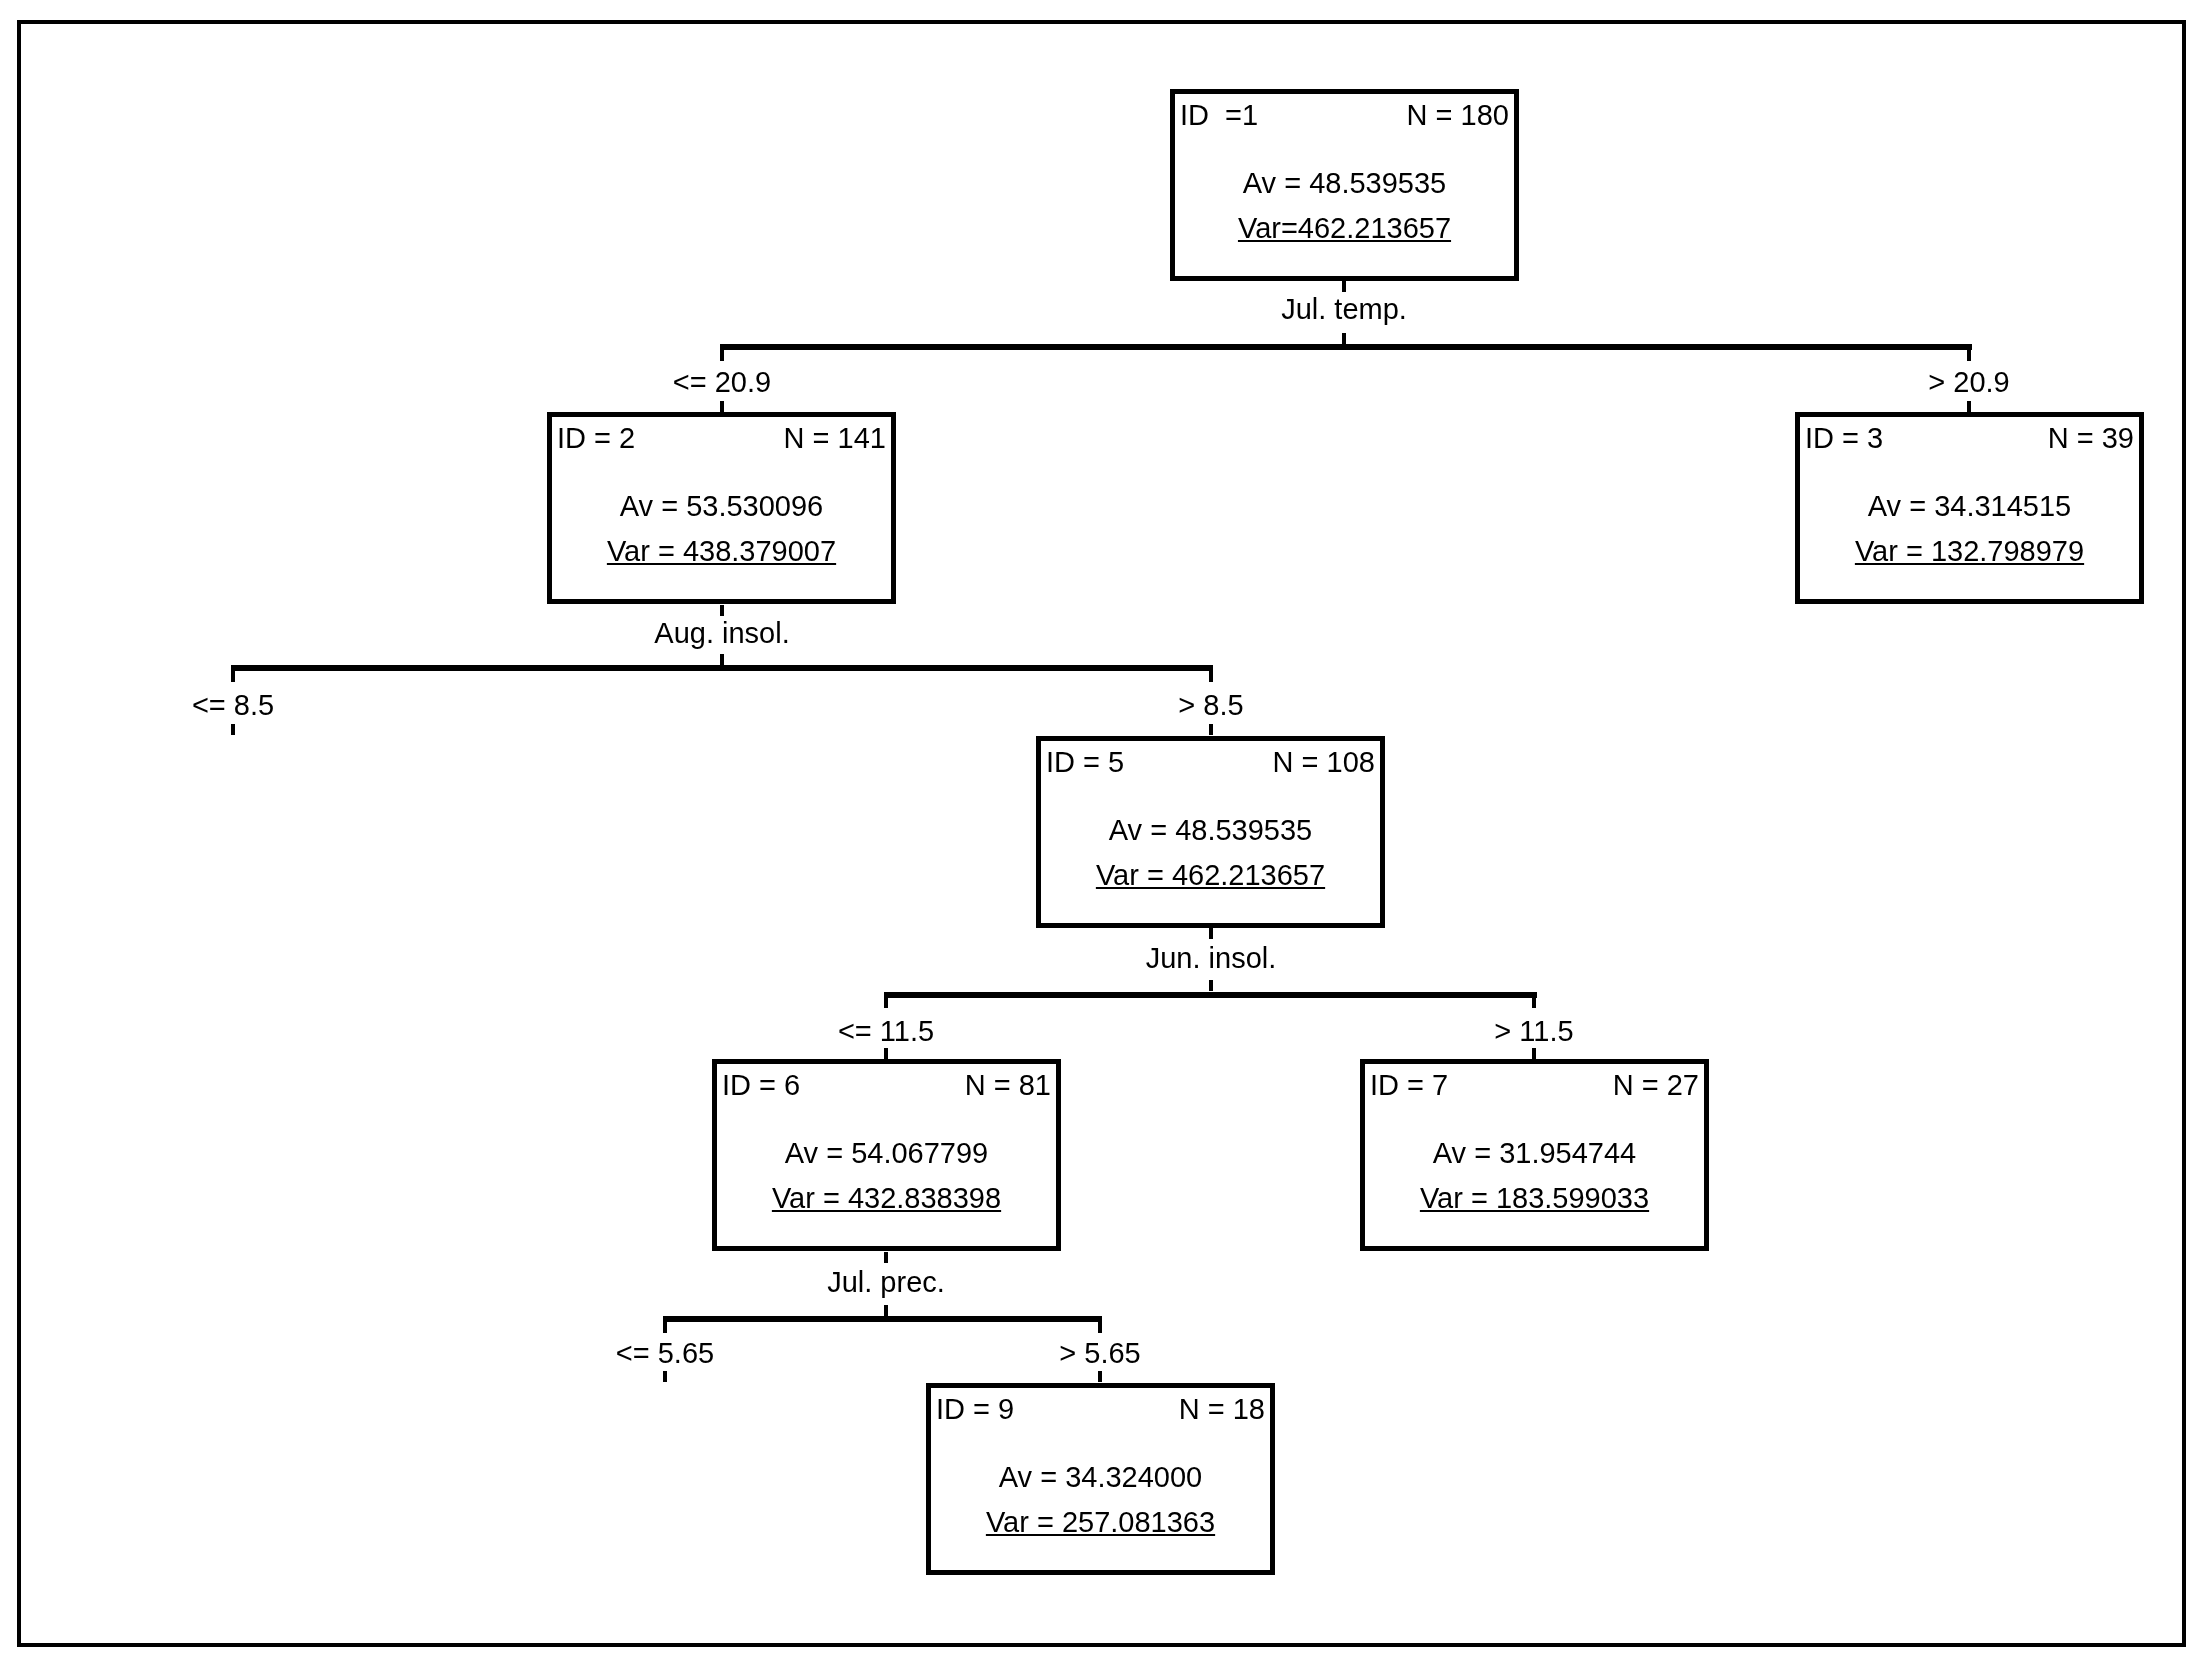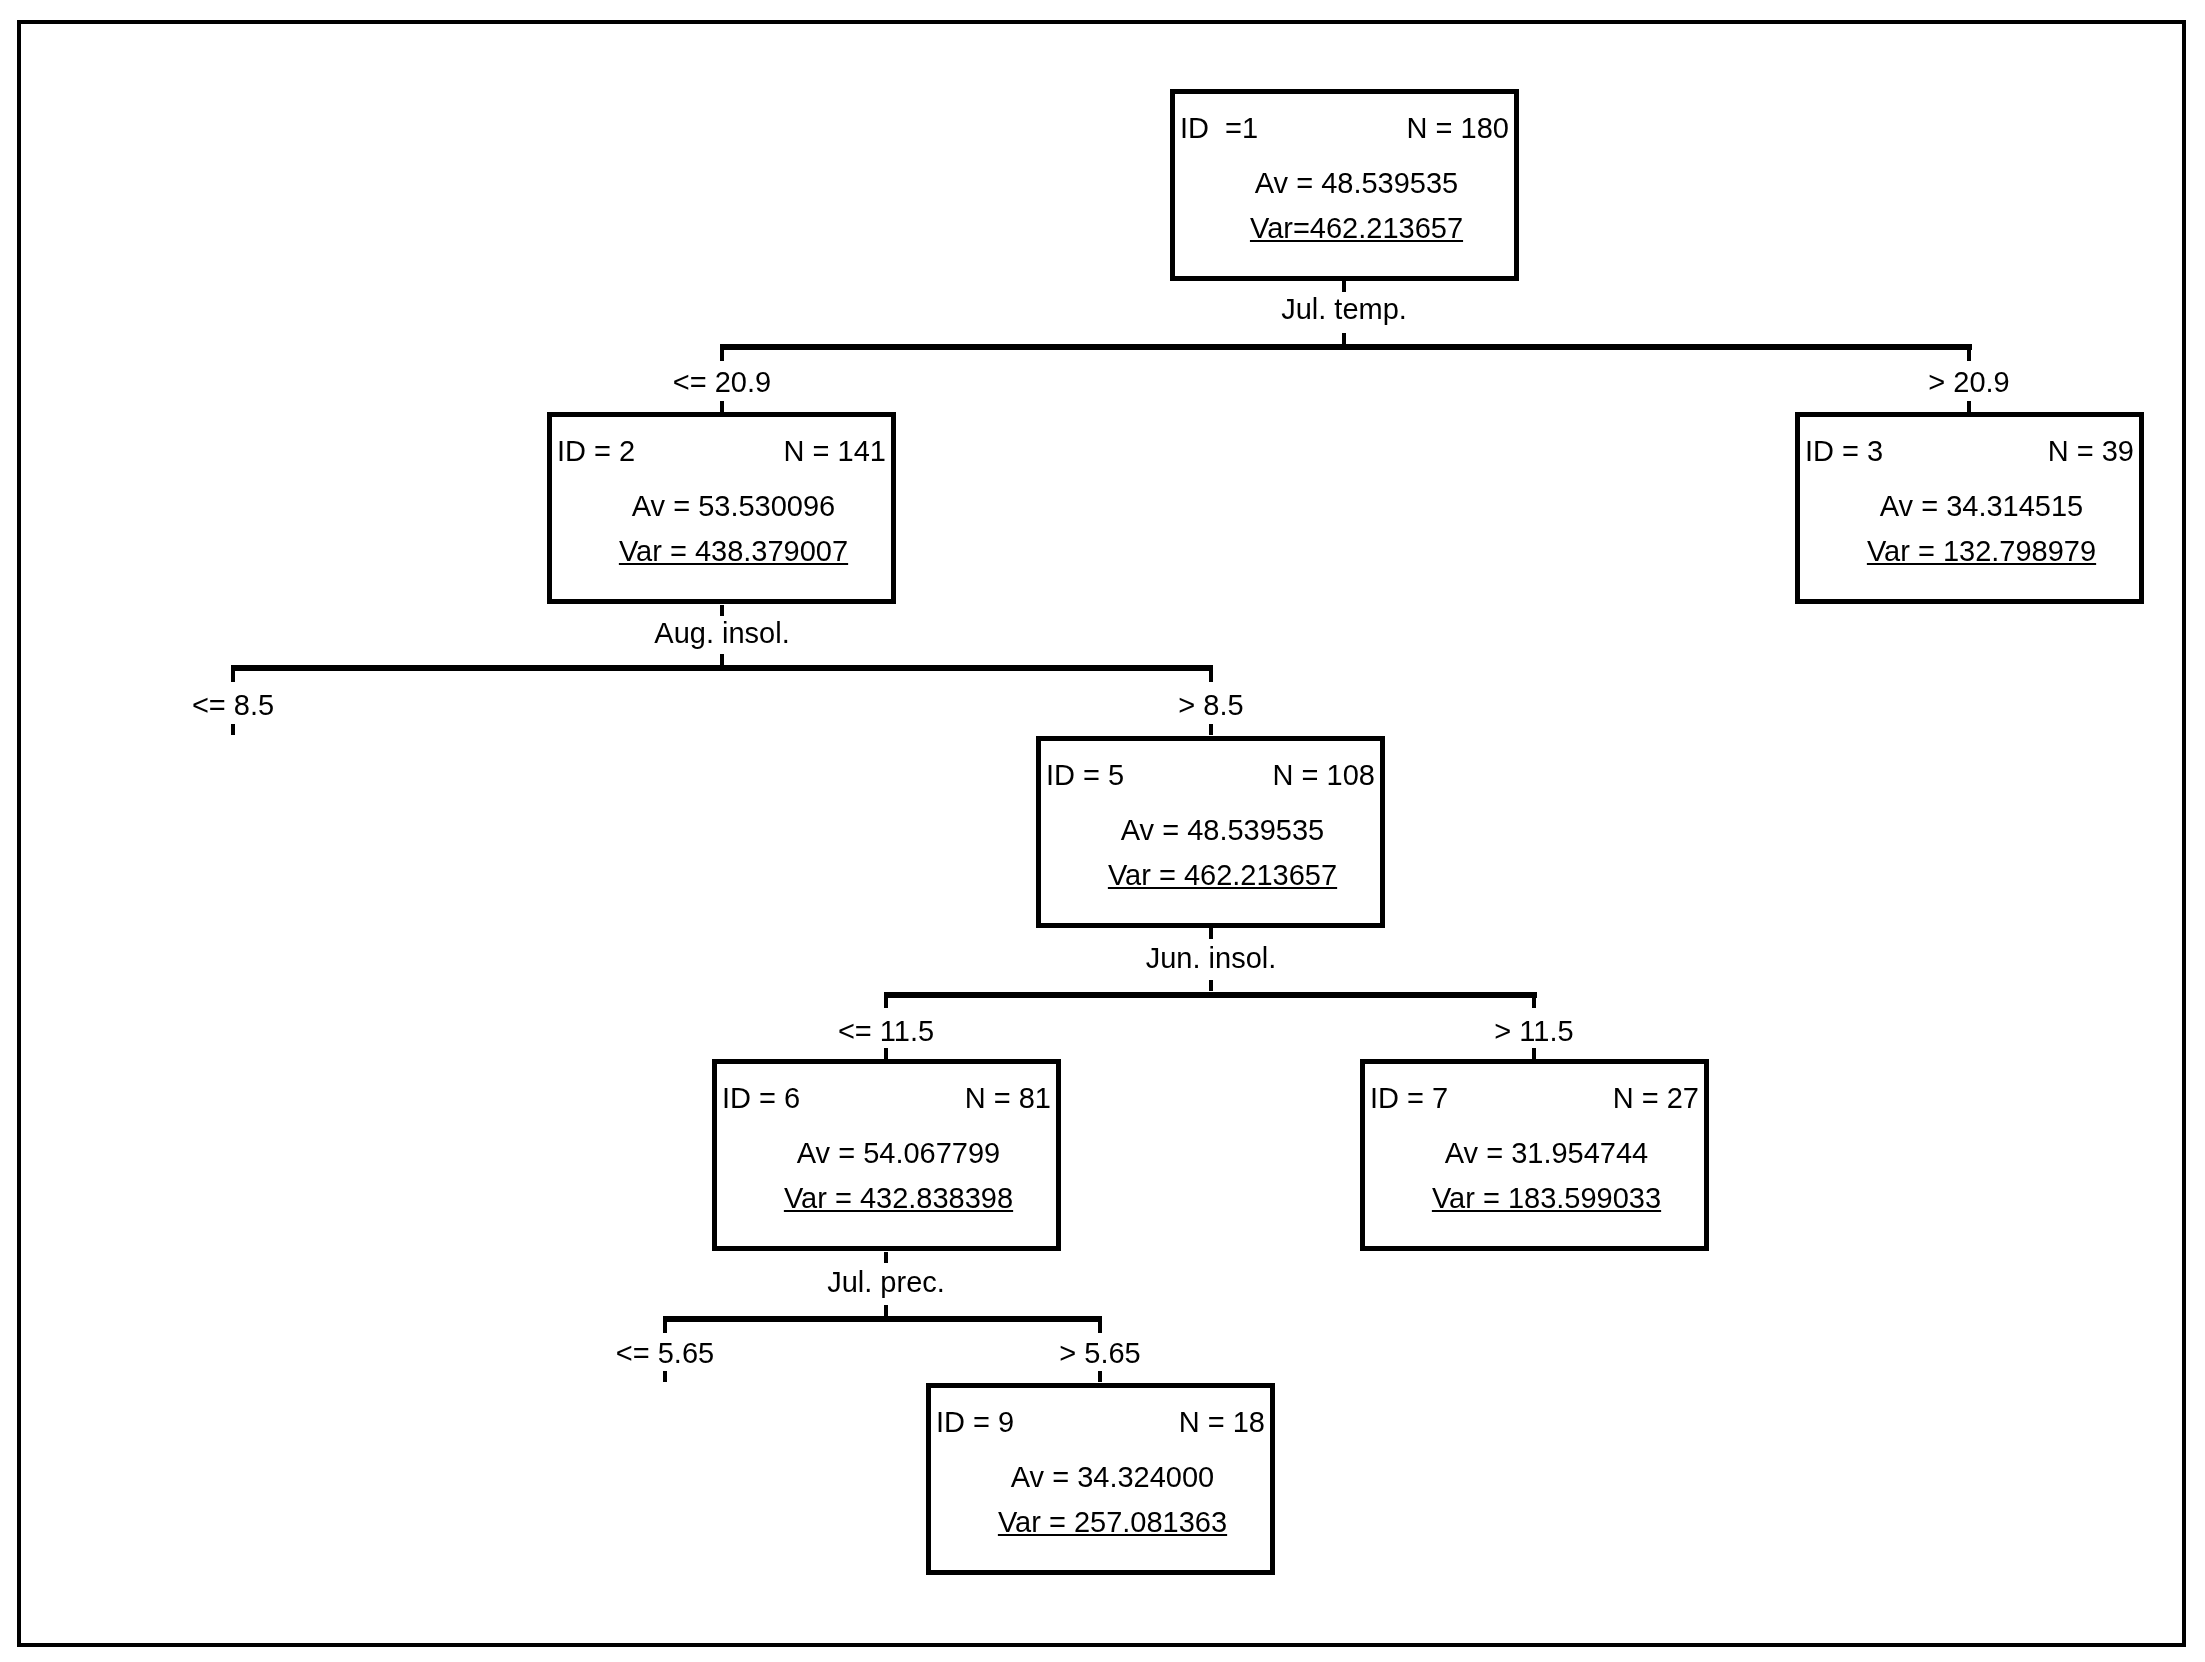--- a/index.html
+++ b/index.html
@@ -29,35 +29,34 @@
     position: absolute;
     width: 349px;
     height: 192px;
     border: 5px solid #000000;
     background: #ffffff;
     box-sizing: border-box;
   }
   .nh {
     display: flex;
     justify-content: space-between;
-    margin-top: 18px;
+    margin-top: 5px;
     padding: 0 5px 0 5px;
     font-size: 29px;
     line-height: 32px;
     white-space: pre;
   }
   .nav, .nvar {
     position: absolute;
     left: 0;
     width: 100%;
     text-align: center;
     font-size: 29px;
     line-height: 33px;
     white-space: pre;
-    padding-left: 12px;
   }
   .nav  { top: 73px; }
   .nvar { top: 118px; text-decoration: underline; }
   .hline {
     position: absolute;
     height: 5.7px;
     background: #000000;
   }
   .vtick {
     position: absolute;

